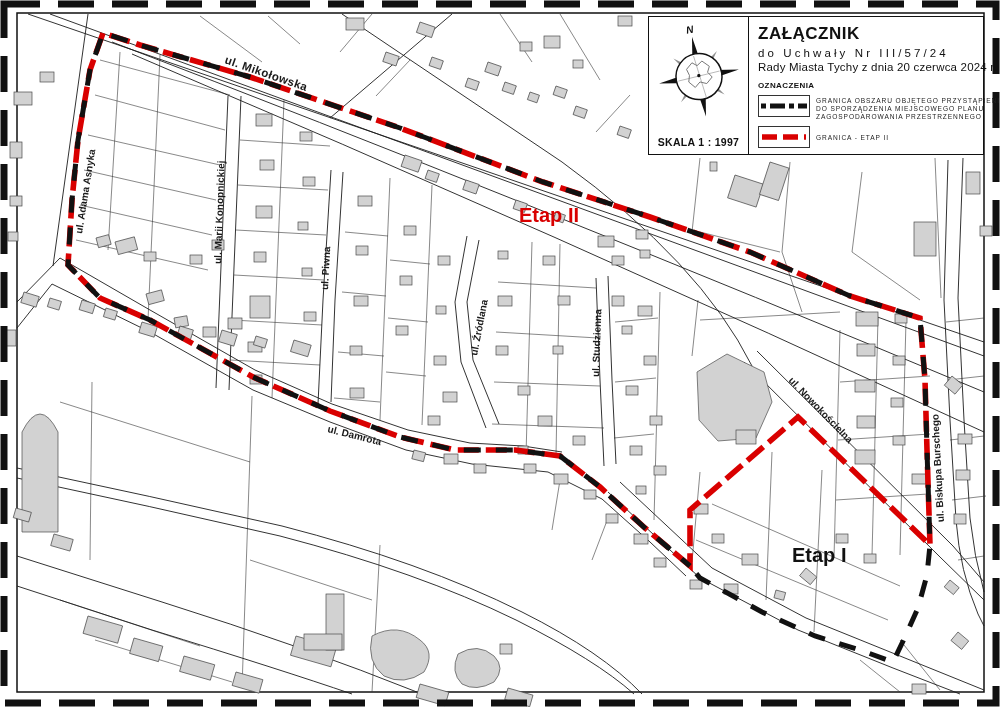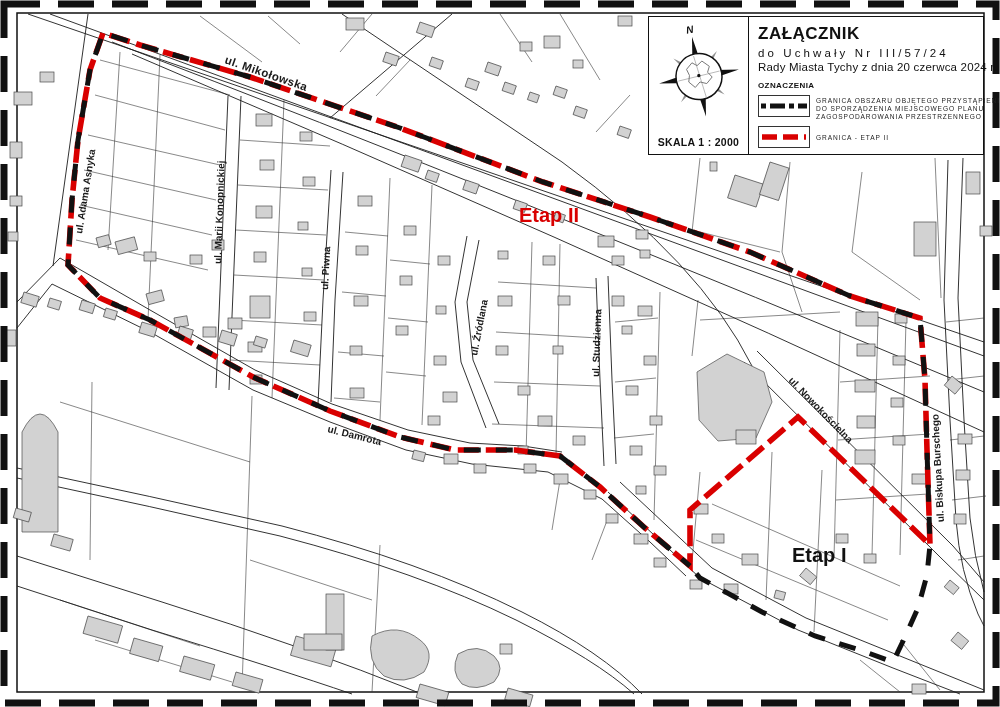--- a/index.html
+++ b/index.html
@@ -273,21 +273,21 @@
         </g>
         <circle cx="50" cy="62" r="25" fill="#fff" stroke="#111" stroke-width="1.6"></circle>
         <g stroke="#999" stroke-width="0.7">
           <line x1="27" y1="63" x2="73" y2="60"></line>
           <line x1="48" y1="39" x2="54" y2="86"></line>
         </g>
         <path d="M38,52 L45,46 L50,50 L56,46 L63,53 L60,59 L64,65 L57,71 L50,68 L44,73 L38,66 L40,59 Z" fill="none" stroke="#777" stroke-width="1"></path>
         <circle cx="50" cy="61" r="1.8" fill="#111"></circle>
       </g>
     </svg>
-    <div class="scale-label">SKALA 1 : 2000</div>
+    <div class="scale-label">SKALA 1 : 1997</div>
   </div>
   <div class="info-cell">
     <div class="tb-title">ZAŁĄCZNIK</div>
     <div class="tb-sub1">do Uchwały Nr III/57/24</div>
     <div class="tb-sub2">Rady Miasta Tychy z dnia 20 czerwca 2024 r.</div>
     <div class="tb-oznaczenia">OZNACZENIA</div>
     <div class="legend-row">
       <div class="legend-sym">
         <svg width="50" height="20">
               <line x1="2" y1="10" x2="48" y2="10" stroke="#111" stroke-width="5" stroke-dasharray="5 4 15 4"></line>

